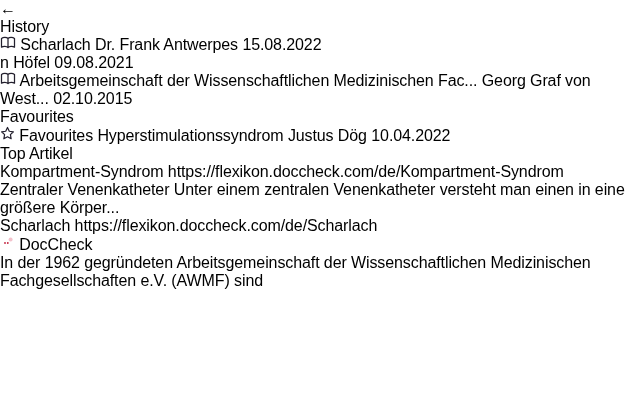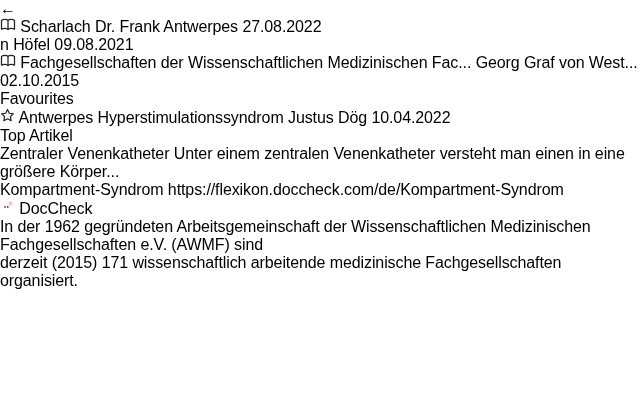--- a/index.html
+++ b/index.html
@@ -87,108 +87,113 @@
 
 <div class="canvas">
   <div class="window">
 
     <div class="search-bar">
       <div class="back-btn">
         <span>←</span>
       </div>
     </div>
 
+    <div class="section-label" style="top:46px">History</div>
 
     <div class="row selected" style="top:61px">
       <span class="icon-book">
         <svg width="16" height="14" viewBox="0 0 16 14">
             <path d="M1.5 2.4 C3.4 1 6.6 1.1 8 2.5 C9.4 1.1 12.6 1 14.5 2.4 V11.2 C12.6 10 9.4 10 8 11.6 C6.6 10 3.4 10 1.5 11.2 Z M8 2.5 V11.6" stroke="#23202e" stroke-width="1.25" fill="none" stroke-linejoin="round"></path>
           </svg>
       </span>
       <span class="row-title">Scharlach</span>
       <span class="meta">
         <span class="author">
           <span class="avatar av-1"></span>
           <span>Dr. Frank Antwerpes</span>
         </span>
-        <span class="date-badge">27.08.2022</span>
+        <span class="date-badge">15.08.2022</span>
       </span>
     </div>
 
     <div class="row faint" style="top:89px">
       <span class="row-title"></span>
       <span class="meta">
         <span class="author">
           <span>n Höfel</span>
         </span>
         <span class="date-badge">09.08.2021</span>
       </span>
     </div>
 
     <div class="row faint" style="top:117px">
       <span class="icon-book">
         <svg width="16" height="14" viewBox="0 0 16 14">
             <path d="M1.5 2.4 C3.4 1 6.6 1.1 8 2.5 C9.4 1.1 12.6 1 14.5 2.4 V11.2 C12.6 10 9.4 10 8 11.6 C6.6 10 3.4 10 1.5 11.2 Z M8 2.5 V11.6" stroke="#23202e" stroke-width="1.25" fill="none" stroke-linejoin="round"></path>
           </svg>
       </span>
-      <span class="row-title regular">Fachgesellschaften der Wissenschaftlichen Medizinischen Fac...</span>
+      <span class="row-title regular">Arbeitsgemeinschaft der Wissenschaftlichen Medizinischen Fac...</span>
       <span class="meta">
         <span class="author">
           <span class="avatar av-3"></span>
           <span>Georg Graf von West...</span>
         </span>
         <span class="date-badge">02.10.2015</span>
       </span>
     </div>
 
     <div class="section-label" style="top:152px">Favourites</div>
 
     <div class="row" style="top:161px">
       <span class="icon-star">
         <svg width="15" height="15" viewBox="0 0 16 16">
             <path d="M8 1.6 L9.9 5.6 14.3 6.2 11.1 9.2 11.9 13.6 8 11.5 4.1 13.6 4.9 9.2 1.7 6.2 6.1 5.6 Z" stroke="#23202e" stroke-width="1.3" fill="none" stroke-linejoin="round"></path>
           </svg>
       </span>
-      <span class="row-title">Antwerpes Hyperstimulationssyndrom</span>
+      <span class="row-title">Favourites Hyperstimulationssyndrom</span>
       <span class="meta">
         <span class="author">
           <span class="avatar av-f"></span>
           <span>Justus Dög</span>
         </span>
         <span class="date-badge">10.04.2022</span>
       </span>
     </div>
 
     <div class="section-label" style="top:197px">Top Artikel</div>
 
+    <div class="row" style="top:238px">
+      <span class="thumb th-2"></span>
+      <span class="row-title">Kompartment-Syndrom</span>
+      <span class="row-sub">https://flexikon.doccheck.com/de/Kompartment-Syndrom</span>
+    </div>
+
     <div class="row" style="top:212px">
       <span class="thumb th-1"></span>
       <span class="row-title">Zentraler Venenkatheter</span>
       <span class="row-sub">Unter einem zentralen Venenkatheter versteht man einen in eine größere Körper...</span>
     </div>
 
-    <div class="row" style="top:238px">
-      <span class="thumb th-2"></span>
-      <span class="row-title">Kompartment-Syndrom</span>
-      <span class="row-sub">https://flexikon.doccheck.com/de/Kompartment-Syndrom</span>
+    <div class="row" style="top:262px">
+      <span class="thumb th-3"></span>
+      <span class="row-title">Scharlach</span>
+      <span class="row-sub">https://flexikon.doccheck.com/de/Scharlach</span>
     </div>
-
 
     <div class="footer">
       <div class="brand">
         <span class="brand-logo">
           <svg width="15" height="15" viewBox="0 0 15 15">
               <circle cx="6.2" cy="8.6" r="4" fill="#ffffff"></circle>
               <circle cx="10.6" cy="4.6" r="2" fill="#f3c2cc"></circle>
               <circle cx="5" cy="8" r="0.9" fill="#c2203d"></circle>
               <circle cx="7.8" cy="8" r="0.9" fill="#c2203d"></circle>
             </svg>
         </span>
         <span class="brand-name">DocCheck</span>
       </div>
     </div>
   </div>
 
   <div class="tooltip">
     <div class="tt-line">In der 1962 gegründeten Arbeitsgemeinschaft der Wissenschaftlichen Medizinischen Fachgesellschaften e.V. (AWMF) sind</div>
-    <div class="tt-line">derzeit (2015) 171 wissenschaftlich arbeitende medizinische Fachgesellschaften organisiert.</div>
   </div>
 </div>
 
 </body></html>

